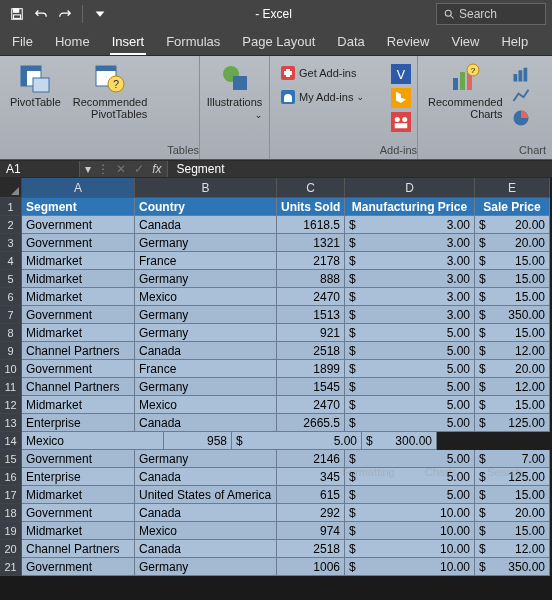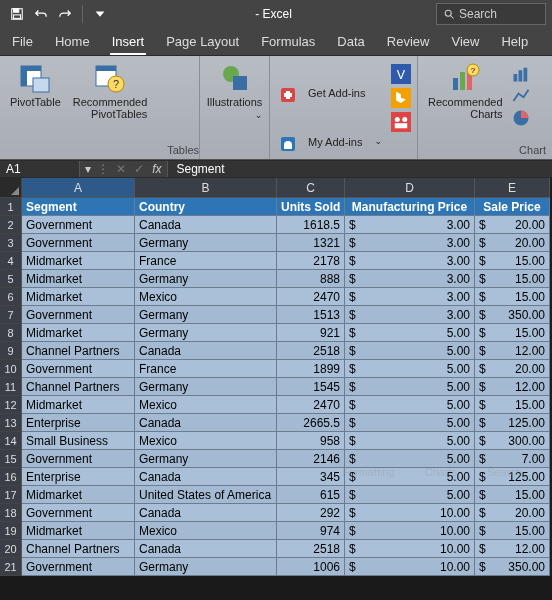--- a/index.html
+++ b/index.html
@@ -24,21 +24,21 @@
   
   .ribbon { height: 104px; background: linear-gradient(#b8bdc4, #a8adb5); display: flex; border-bottom: 1px solid #555; }
   .rgroup { border-right: 1px solid #8a8f97; display: flex; flex-direction: column; }
   .rgroup-body { flex: 1; display: flex; align-items: flex-start; padding: 4px 6px 0 6px; gap: 4px; }
   .rgroup-label { text-align: right; font-size: 11px; color: #444; padding: 2px 0 3px; }
   .bigbtn { display: flex; flex-direction: column; align-items: center; width: auto; min-width: 48px; padding: 2px 4px; color: #222; }
   .bigbtn.highlight { background: #d7dde5; border: 1px solid #7a828c; padding: 1px 3px; }
   .bigbtn .icon { width: 32px; height: 32px; display: flex; align-items: center; justify-content: center; margin-bottom: 2px; }
   .bigbtn .lbl { font-size: 11px; text-align: right; line-height: 12px; color: #222; }
   .smallstack { display: flex; flex-direction: column; gap: 2px; padding-top: 2px; }
-  .smallbtn { display: flex; align-items: flex-start; gap: 12px; font-size: 11px; color: #222; height: 22px; padding: 0 4px; margin-top: 25px; }
+  .smallbtn { display: flex; align-items: center; gap: 3px; font-size: 11px; color: #222; height: 22px; padding: 0 4px; }
   .smallbtn svg { width: 16px; height: 16px; }
   .iconcol { display:flex; flex-direction:column; gap:4px; padding-top:4px; }
   .iconcol .ic { width:20px; height:20px; display:flex; align-items:center; justify-content:center; }
   .cursor-arrow { position: absolute; width: 14px; height: 18px; pointer-events:none; }
 
   
   .fbar { height: 18px; background: #3f3f3f; display: flex; align-items: stretch; border-top: 1px solid #2a2a2a; border-bottom: 1px solid #2a2a2a; }
   .namebox { width: 80px; background: #333; color: #fff; padding: 4px 6px; border-right: 1px solid #555; display:flex; align-items:center; }
   .nb-dd { width: 16px; display:flex; align-items:center; justify-content:center; color:#ccc; }
   .fx-btns { display:flex; align-items:center; padding: 0 6px; gap: 8px; color:#999; }
@@ -106,22 +106,22 @@
         <path d="M10 10 L14 14"></path>
       </svg>
     <span>Search</span>
   </div>
 </div>
 
 <div class="tabs" id="tabs">
     <div class="tab">File</div>
     <div class="tab">Home</div>
     <div class="tab active">Insert</div>
+    <div class="tab">Formulas</div>
     <div class="tab">Page Layout</div>
-    <div class="tab">Formulas</div>
     <div class="tab">Data</div>
     <div class="tab">Review</div>
     <div class="tab">View</div>
     <div class="tab">Help</div>
   </div>
 
 <div class="ribbon">
   <div class="rgroup" style="width:200px;">
     <div class="rgroup-body">
       <div class="bigbtn">
@@ -451,21 +451,20 @@
           <span class="cur">$</span>
           <span class="val">5.00</span>
         </div>
         <div class="cell cE money">
           <span class="cur">$</span>
           <span class="val">125.00</span>
         </div>
       </div>
       <div class="row data">
         <div class="rowh">14</div>
-        <div class="cell cA">Small Business</div>
         <div class="cell cB">Mexico</div>
         <div class="cell cC right">958</div>
         <div class="cell cD money">
           <span class="cur">$</span>
           <span class="val">5.00</span>
         </div>
         <div class="cell cE money">
           <span class="cur">$</span>
           <span class="val">300.00</span>
         </div>

